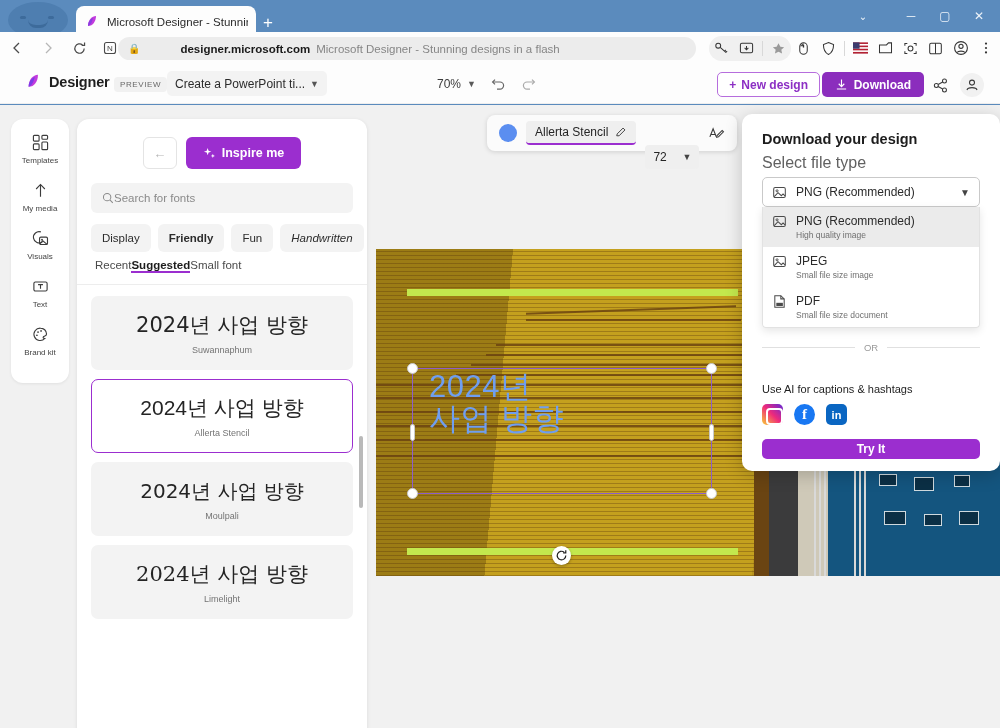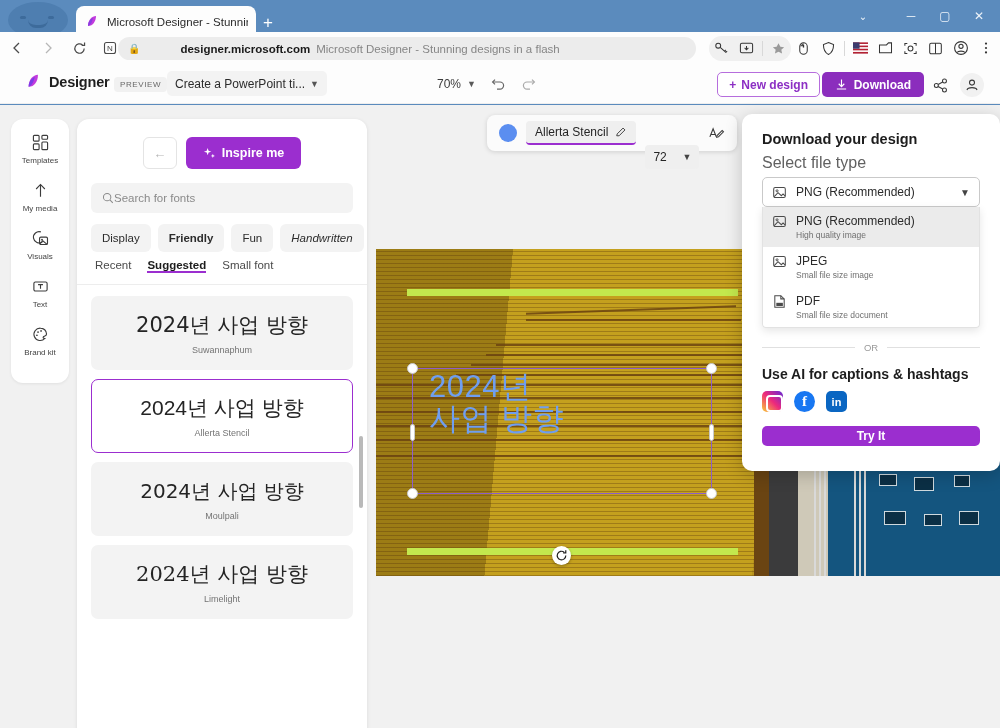--- a/index.html
+++ b/index.html
@@ -199,21 +199,21 @@
   }
   .fp-chips {
     display: flex; gap: 7px; padding: 11px 0 0 14px; overflow: hidden; height: 42px;
   }
   .chip {
     background: #f3f3f3; border-radius: 6px; height: 28px;
     display: flex; align-items: center; padding: 0 11px;
     font-size: 11.5px; color: #2c2c2c; white-space: nowrap; flex: 0 0 auto;
   }
   .fp-tabs {
-    display: flex; gap: 16px; padding: 4px 0 11px 18px;
+    display: flex; padding: 4px 0 11px 18px;
     border-bottom: 1px solid #ededed; height: 30px;
   }
   .fp-tab { font-size: 11.5px; color: #4a4a4a; padding-bottom: 8px; }
   .fp-tab.active { color: #1c1c1c; font-weight: bold; border-bottom: 2.5px solid #9b2ecf; }
   .fp-list { position: relative; padding: 11px 14px 0; }
   .fontcard {
     background: #f3f3f3; border-radius: 7px; height: 74px; margin-bottom: 9px;
     display: flex; flex-direction: column; align-items: center; justify-content: center;
     gap: 6px; border: 1.5px solid transparent;
   }
@@ -323,21 +323,21 @@
   }
   .opt { display: flex; gap: 9px; padding: 7px 9px; align-items: flex-start; }
   .opt.hl { background: #ebebeb; }
   .opt .txt .t1 { font-size: 12px; color: #2b2b2b; }
   .opt .txt .t2 { font-size: 8.5px; color: #6f6f6f; margin-top: 2px; }
   .or {
     display: flex; align-items: center; gap: 9px; margin-top: 14px;
     font-size: 9.5px; color: #9a9a9a;
   }
   .or::before, .or::after { content: ""; flex: 1; height: 1px; background: #e0e0e0; }
-  .ai-title { font-size: 14px; font-weight: bold; color: #1d1d1d; margin-top: 13px; }
+  .ai-title { font-size: 11px; font-weight: normal; color: #1d1d1d; margin-top: 30px; }
   .socials { display: flex; gap: 11px; margin-top: 9px; }
   .soc { width: 21px; height: 21px; border-radius: 5px; }
   .soc.ig { background: linear-gradient(45deg,#f9ce34,#ee2a7b,#6228d7); position: relative; }
   .soc.ig::after {
     content:""; position:absolute; left:4px; top:4px; width:13px; height:13px;
     border:2px solid #fff; border-radius:4px;
   }
   .soc.fb { background: #1877f2; border-radius: 50%; color: #fff; font-size: 15px; font-weight: bold;
             display:flex; align-items:center; justify-content:center; font-family:"Liberation Serif",serif; }
   .soc.li { background: #0a66c2; color: #fff; font-size: 11px; font-weight: bold;

